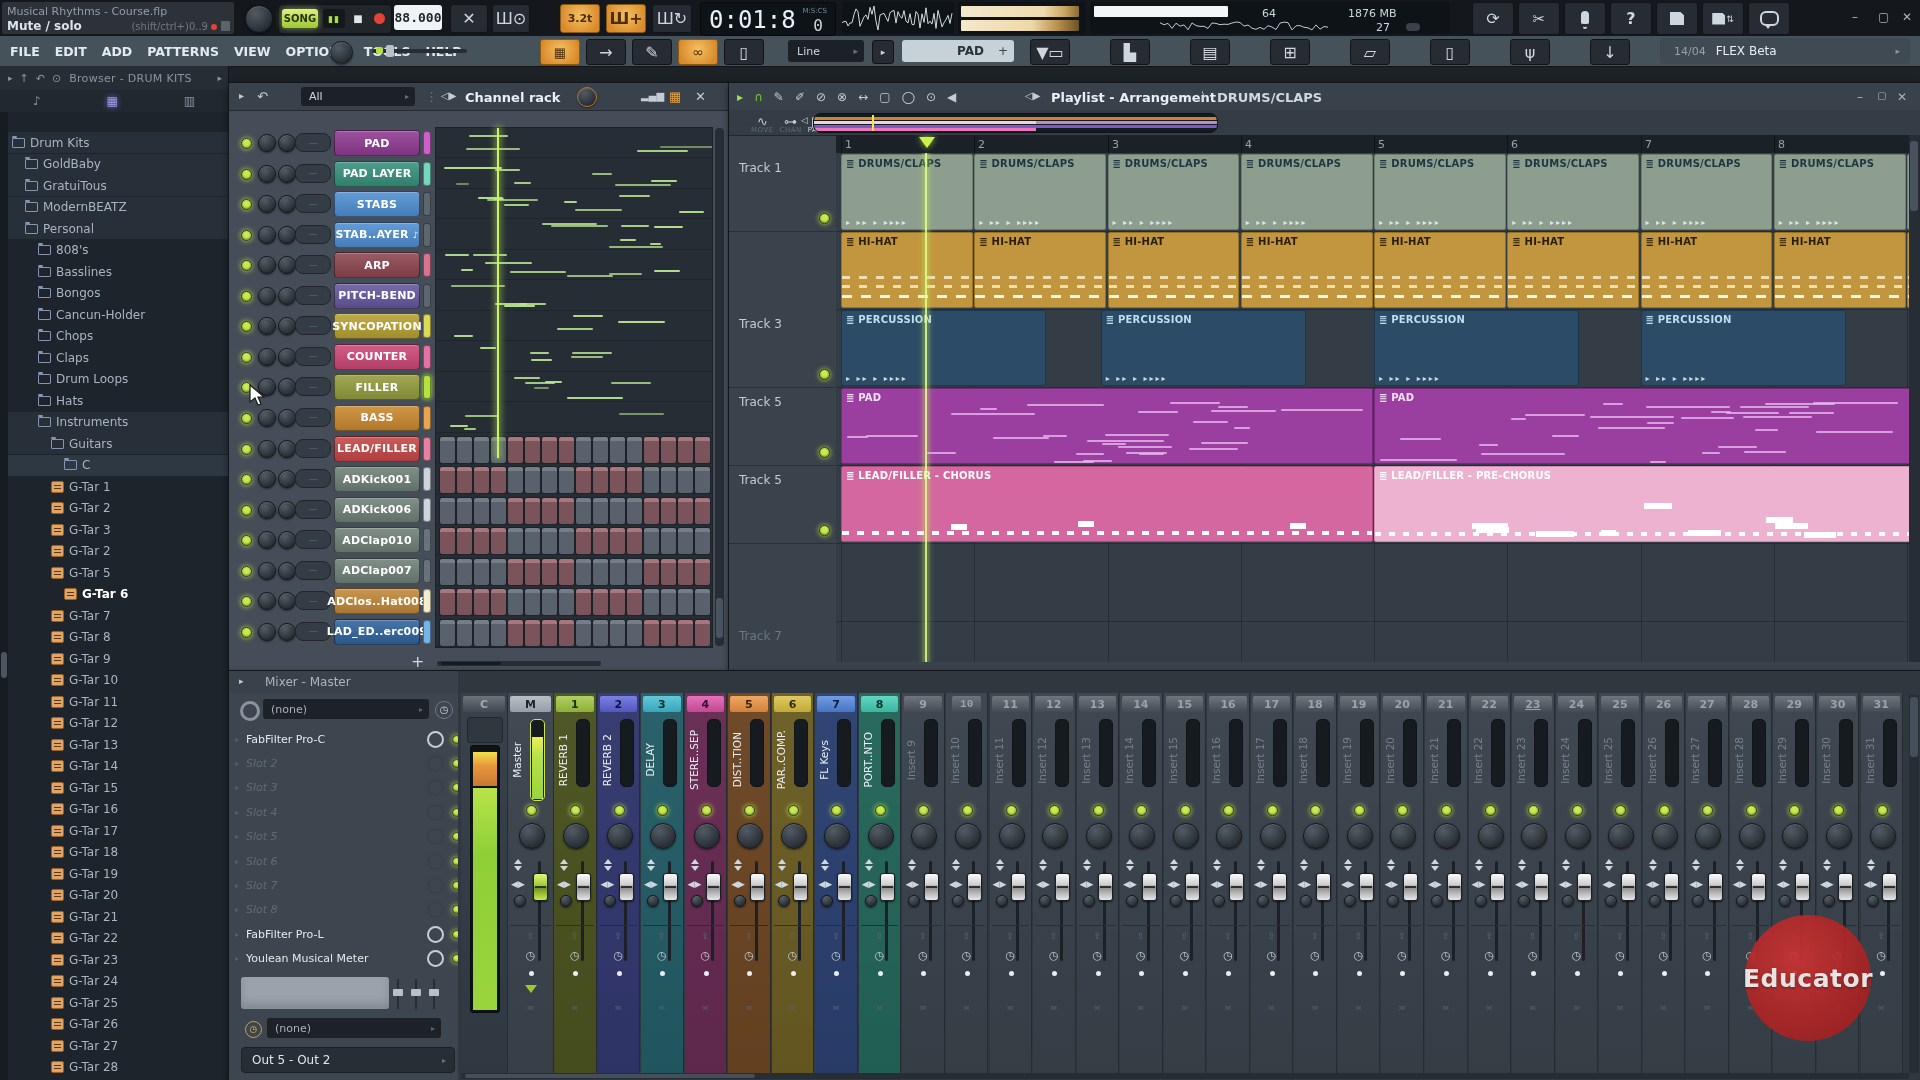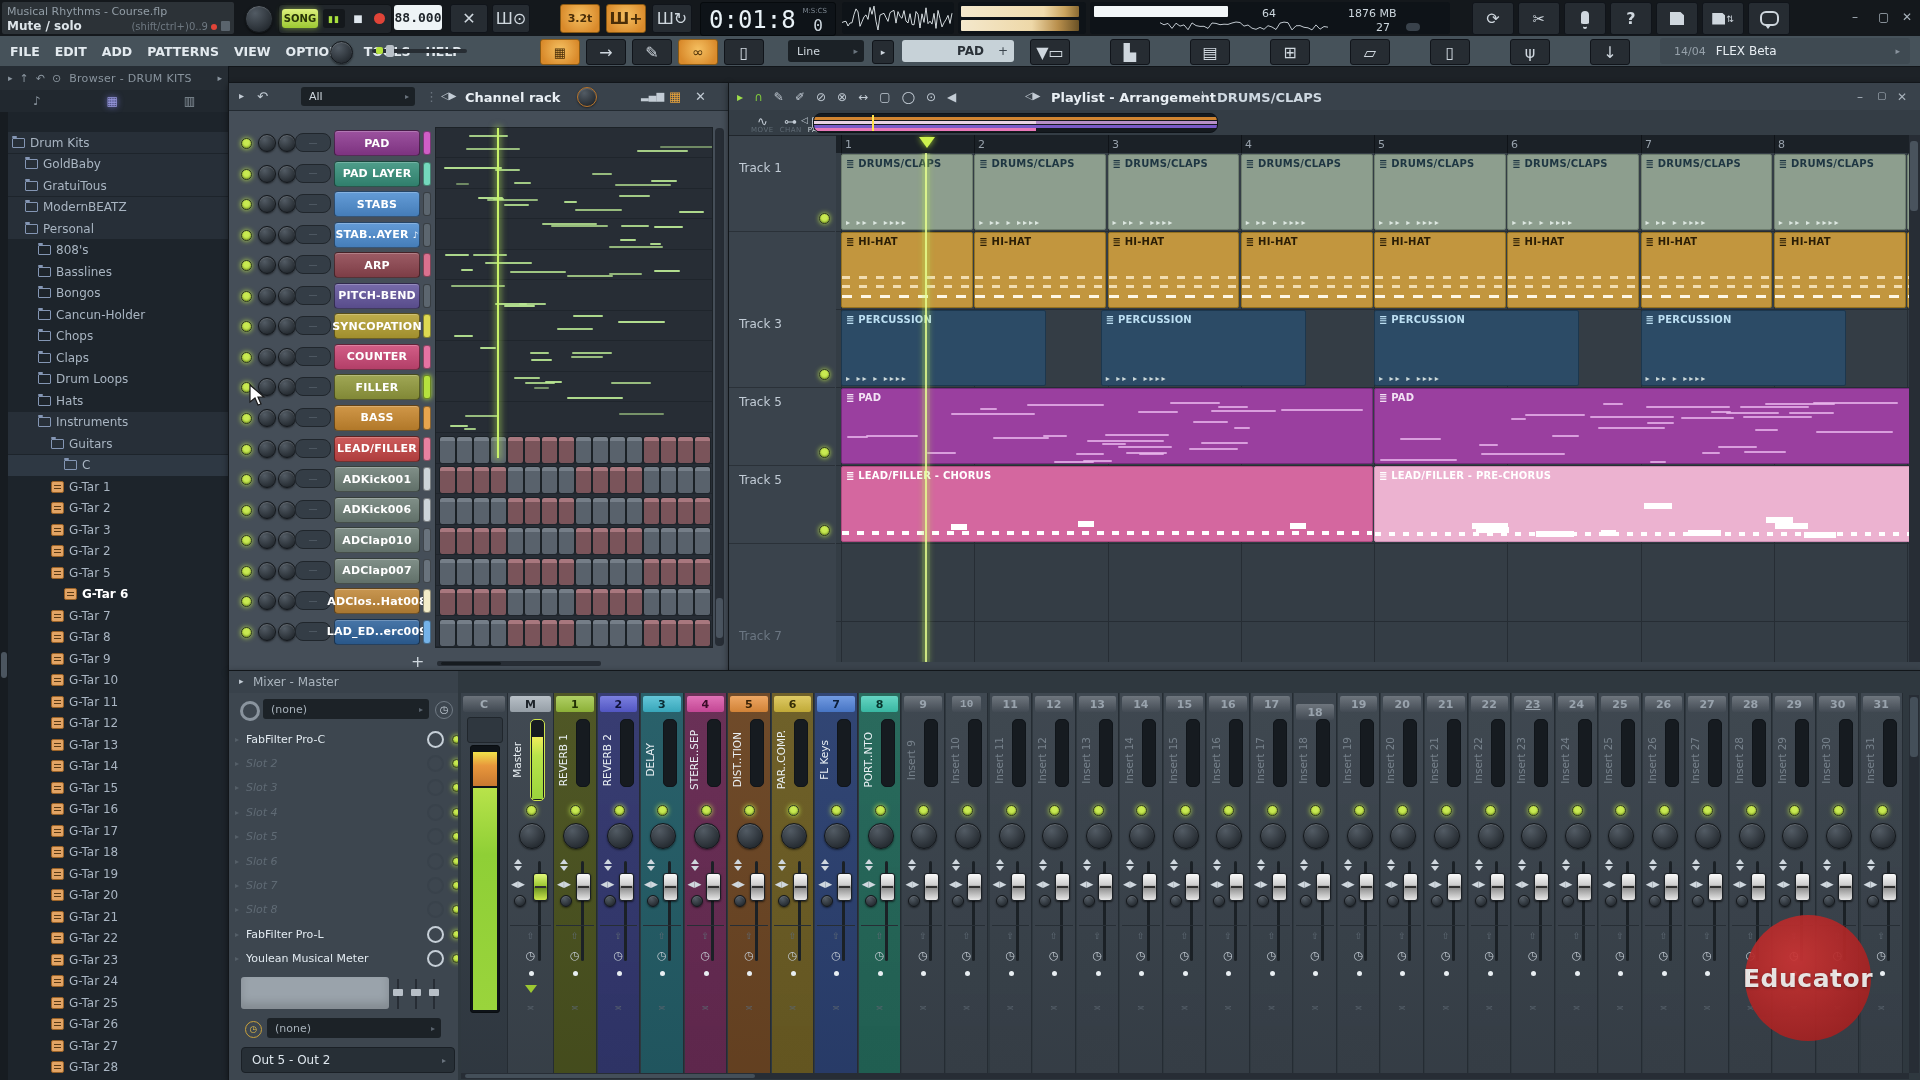--- a/index.html
+++ b/index.html
@@ -987,21 +987,21 @@
         <div style="position: absolute; left: 89px; top: 0px; width: 2px; height: 509px; background: rgba(230, 255, 140, 0.85); box-shadow: rgba(180, 230, 80, 0.4) 0px 0px 6px 2px;"></div>
       </div>
     <div class="abs" style="left:1180px;top:52px;width:11px;height:527px;background:#272d35;">
         <span style="position:absolute;left:1px;top:6px;width:8px;height:70px;background:#49535d;border-radius:3px;display:block;"></span>
       </div>
   </div>
 
   <div class="win" style="left:228px;top:670px;width:1691px;height:409px;background:#2f383f;">
     <div class="whdr" style="height:22px;">
       <span class="gl dim" style="left:10px;top:6px;font-size:9px;">▸</span>
-      <span class="abs" style="left:24px;top:4px;color:#aab4bd;font-size:12px;">Mixer - Master</span>
+      <span class="abs" style="left:36px;top:4px;color:#aab4bd;font-size:12px;">Mixer - Master</span>
       <span class="gl" style="left:1438px;top:4px;">➤</span>
       <span class="gl" style="left:1464px;top:4px;">↧</span>
       <span class="gl" style="left:1490px;top:4px;color:#8fb4d8;">⋈</span>
       <span class="gl" style="left:1516px;top:4px;color:#e8c83c;">▣</span>
       <span class="abs" style="left:1540px;top:4px;color:#e3eaef;font-size:12px;">Wide</span>
       <span class="gl dim" style="left:1596px;top:6px;font-size:9px;">▸</span>
       <span class="wbtn" style="left:1622px;top:4px;">–</span>
       <span class="wbtn" style="left:1644px;top:4px;font-size:10px;">▢</span>
       <span class="wbtn" style="left:1666px;top:4px;">✕</span>
     </div>
@@ -1496,21 +1496,21 @@
           <div class="knob" style="left: 6px; top: 202px; width: 10px; height: 10px;"></div>
           <div style="position: absolute; left: 26.5px; top: 168px; width: 3px; height: 100px; background: rgb(27, 33, 38); border-radius: 2px;"></div>
           <div class="fadh" style="left: 21.5px; top: 180px;"></div>
           <div style="position: absolute; left: 2px; right: 2px; top: 232px; height: 1px; background: rgb(39, 46, 53);"></div>
           <div style="position: absolute; left: 0px; right: 0px; top: 238px; text-align: center; color: rgb(95, 106, 116); font-size: 9px;">⇧</div>
           <div style="position: absolute; left: 0px; right: 0px; top: 256px; text-align: center; color: rgb(194, 202, 210); font-size: 11px;">◷</div>
           <div style="position: absolute; left: 19px; top: 278px; width: 5px; height: 5px; border-radius: 50%; background: rgb(232, 238, 242);"></div>
           <div style="position: absolute; left: 0px; right: 0px; top: 310px; text-align: center; color: rgb(90, 100, 110); font-size: 9px;">≍</div>
         </div>
         <div class="strip" style="left: 836.3px; width: 42.5px; background: linear-gradient(rgba(255, 255, 255, 0.03), rgba(0, 0, 0, 0.08)), rgb(57, 66, 75);">
-          <div class="stab" style="background: linear-gradient(rgba(255, 255, 255, 0.2), rgba(0, 0, 0, 0.1)), rgb(74, 83, 93); color: rgb(153, 163, 173); margin: 8px 2px;">18</div>
+          <div class="stab" style="background: linear-gradient(rgba(255, 255, 255, 0.2), rgba(0, 0, 0, 0.1)), rgb(74, 83, 93); color: rgb(153, 163, 173); margin: 0px 2px;">18</div>
           <div style="position: absolute; left: 1px; top: 24px; height: 86px; width: 16px; display: flex; align-items: center; justify-content: center;">
             <span class="vt" style="font-size: 10.5px; color: rgb(118, 129, 139);">Insert 18</span>
           </div>
           <div class="meterslot" style="left: 22px; top: 26px;"></div>
           <div class="led" style="left: 16px; top: 112px;"></div>
           <div class="knob" style="left: 9px; top: 130px; width: 24px; height: 24px;"></div>
           <div style="position: absolute; left: 6px; top: 166px; width: 9px;">
             <span class="updn" style="border-bottom:5px solid #cfd7de;display:block;margin-bottom:2px;"></span>
             <span class="updn" style="border-top:5px solid #cfd7de;display:block;"></span>
           </div>

